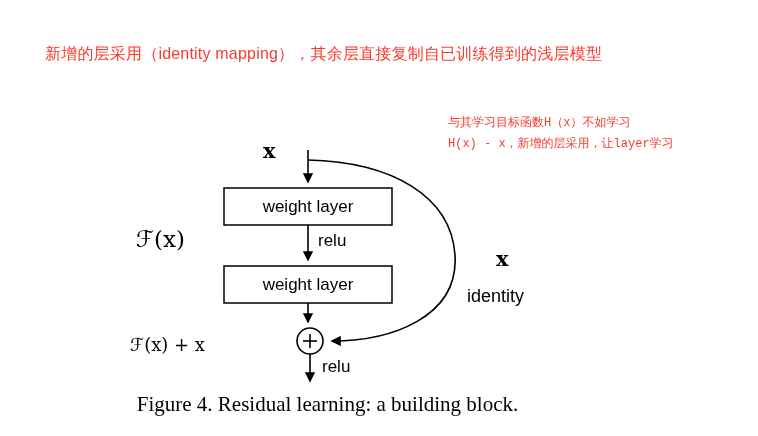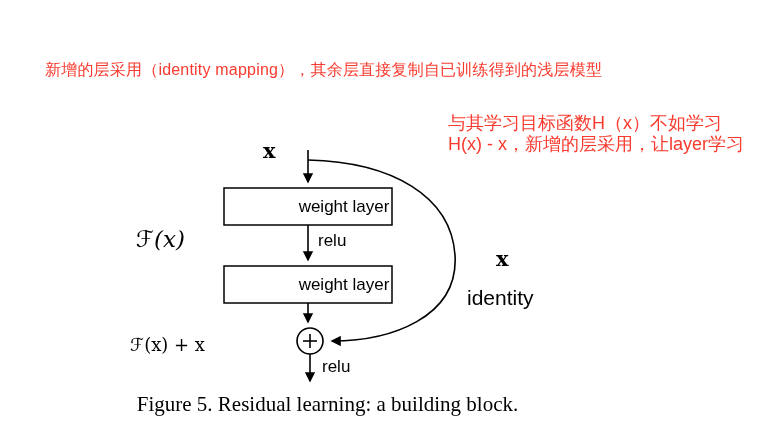--- a/index.html
+++ b/index.html
@@ -6,49 +6,50 @@
   .screen {
     position:relative;
     width:758px; height:436px;
     background:#ffffff;
     font-family:"Liberation Sans", sans-serif;
     overflow:hidden;
   }
   .abs { position:absolute; }
   .red { color:#f93a2e; }
   .annotation-top {
-    left:45px; top:60px;
+    left:45px; top:44px;
     font-size:16px;
     white-space:nowrap;
     letter-spacing:0.2px;
   }
   .annotation-side {
     left:448px; top:113px;
-    font-size:18px;
+    font-size:12px;
     line-height:20.5px;
     white-space:nowrap;
+    font-family:Liberation Mono, monospace;
   }
   .math {
     font-family:"DejaVu Serif","DejaVu Sans",serif;
     color:#000;
   }
   .x-top   { left:263px; top:138px; font-size:21px; font-weight:bold; }
   .x-right { left:496px; top:246px; font-size:21px; font-weight:bold; }
-  .f-label { left:136px; top:226px; font-size:23px;font-style:italic; }
+  .f-label { left:136px; top:226px; font-size:23px; }
   .fx-label{ left:130px; top:334px; font-size:18px; }
   .wl {
     left:224px; width:168px; height:37px;
     display:flex; align-items:center; justify-content:center;
-    font-size:17px; color:#000;padding-left:36px;
+    font-size:17px; color:#000;
   }
   .wl1 { top:188px; }
   .wl2 { top:266px; }
   .relu1 { left:318px; top:231px; font-size:17px; color:#000; }
   .relu2 { left:322px; top:357px; font-size:17px; color:#000; }
-  .identity-label { left:467px; top:286px; font-size:21px; color:#000; }
+  .identity-label { left:467px; top:286px; font-size:18px; color:#000; }
   .caption {
     left:0; top:392px; width:655px;
     text-align:center;
     font-family:"Liberation Serif", serif;
     font-size:21px; color:#000;
   }
   svg.diagram { position:absolute; left:0; top:0; pointer-events:none; }
 </style>
 </head>
 <body>
@@ -101,15 +102,15 @@
   <div class="abs math f-label">ℱ(x)</div>
 
   <div class="abs math fx-label">ℱ(x) + x</div>
 
   <div class="abs relu2">relu</div>
 
   <div class="abs math x-right">x</div>
 
   <div class="abs identity-label">identity</div>
 
-  <div class="abs caption">Figure 5. Residual learning: a building block.</div>
+  <div class="abs caption">Figure 4. Residual learning: a building block.</div>
 
 </div>
 
 </body></html>

